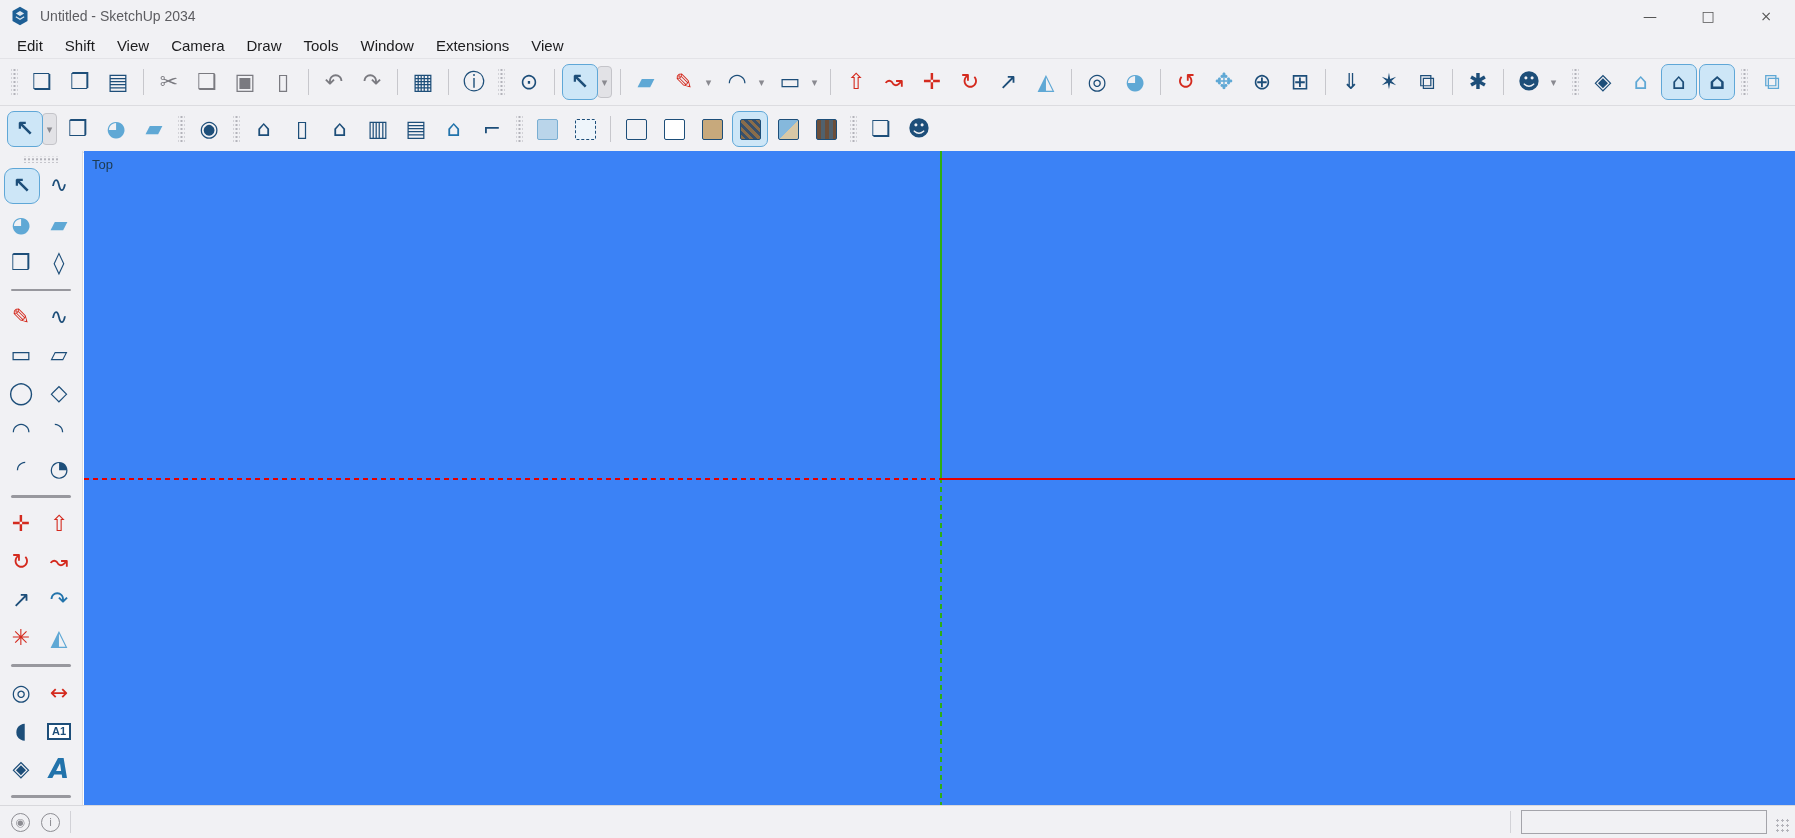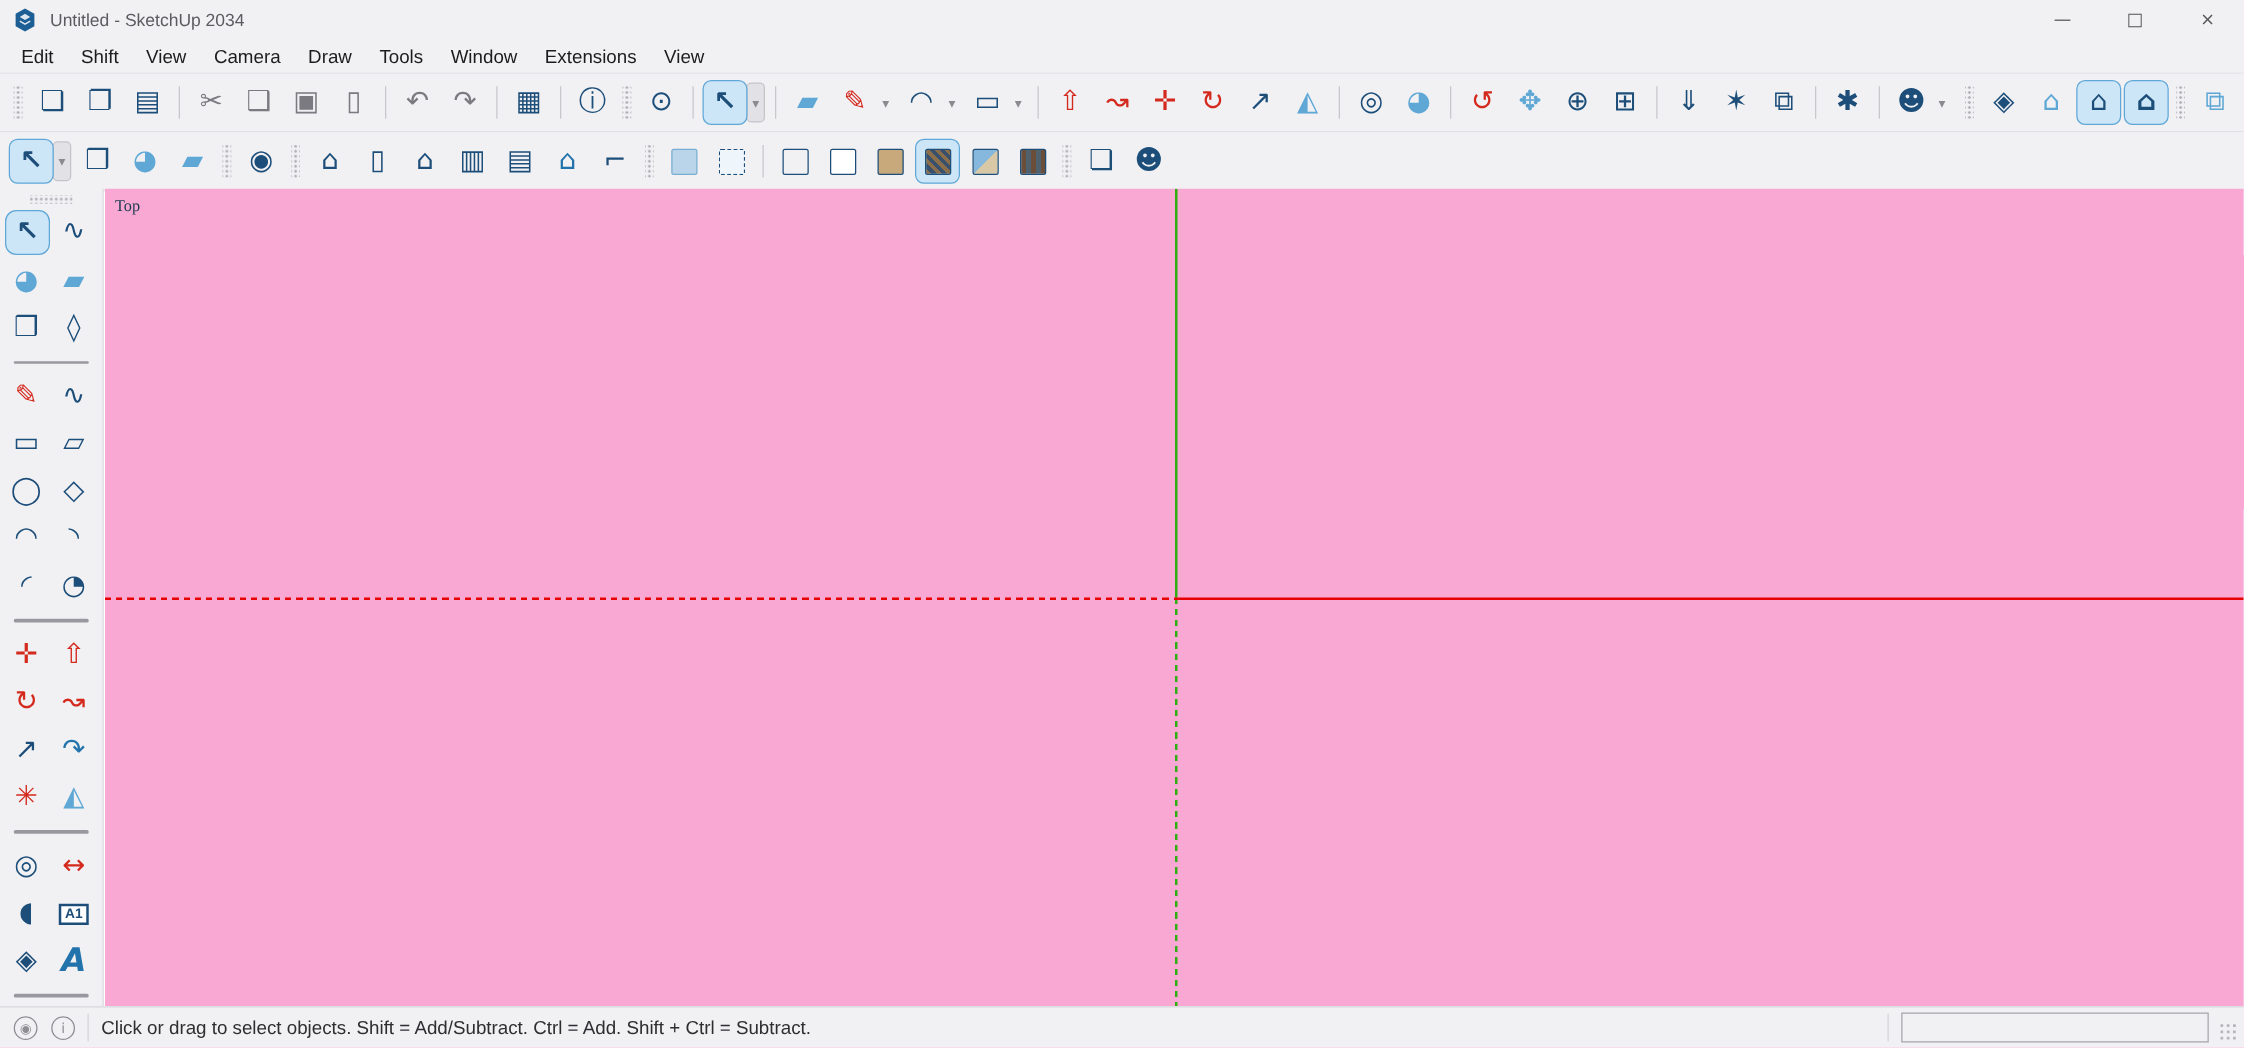--- a/index.html
+++ b/index.html
@@ -65,21 +65,21 @@
   .lefttoolbar .dots-h{
     width:34px;height:7px;margin:1px 0 3px 0;
     background-image:radial-gradient(#b3b3ba 1px,transparent 1.2px);background-size:4px 4px;background-position:center;
   }
   .ltrow{display:grid;grid-template-columns:36px 36px;gap:2px 2px;margin:2px 0;}
   .lefttoolbar .tbtn{width:34px;height:34px;margin:0;}
   .lefttoolbar .tbtn.active{width:36px;height:36px;border-radius:9px;}
   .hsep{width:60px;height:3px;background:#98989e;border-radius:2px;margin:7px 0;}
   
   .canvas{
-    position:absolute;left:84px;top:151px;right:0;bottom:33px;background:#f9a8d4;overflow:hidden;font-family:Liberation Serif, serif;
+    position:absolute;left:84px;top:151px;right:0;bottom:33px;background:#3b82f6;overflow:hidden;
   }
   .viewlabel{position:absolute;left:8px;top:6px;font-size:13px;color:#1d3a4f;}
   .axis{position:absolute;}
   
   .statusbar{
     position:absolute;left:0;bottom:0;width:100%;height:33px;background:#f1f1f4;
     border-top:1px solid #d8d8dc;display:flex;align-items:center;box-sizing:border-box;
   }
   .stico{
     width:19px;height:19px;border:1.5px solid #8d8d93;border-radius:50%;color:#8d8d93;
@@ -477,19 +477,18 @@
         <span class="g big" style="color: rgb(34, 115, 171);">A</span>
       </button>
     </div>
     <div class="hsep"></div>
   </div>
 
 <div class="statusbar">
   <button class="stico">◉</button>
   <button class="stico">i</button>
   <span class="vsep"></span>
-  <span class="stmsg">Click or drag to select objects. Shift = Add/Subtract. Ctrl = Add. Shift + Ctrl = Subtract.</span>
   <div class="stright">
     <span class="vsep"></span>
     <input class="measure" value="" style="">
     <div class="grip"></div>
   </div>
 </div>
 
 </body></html>

